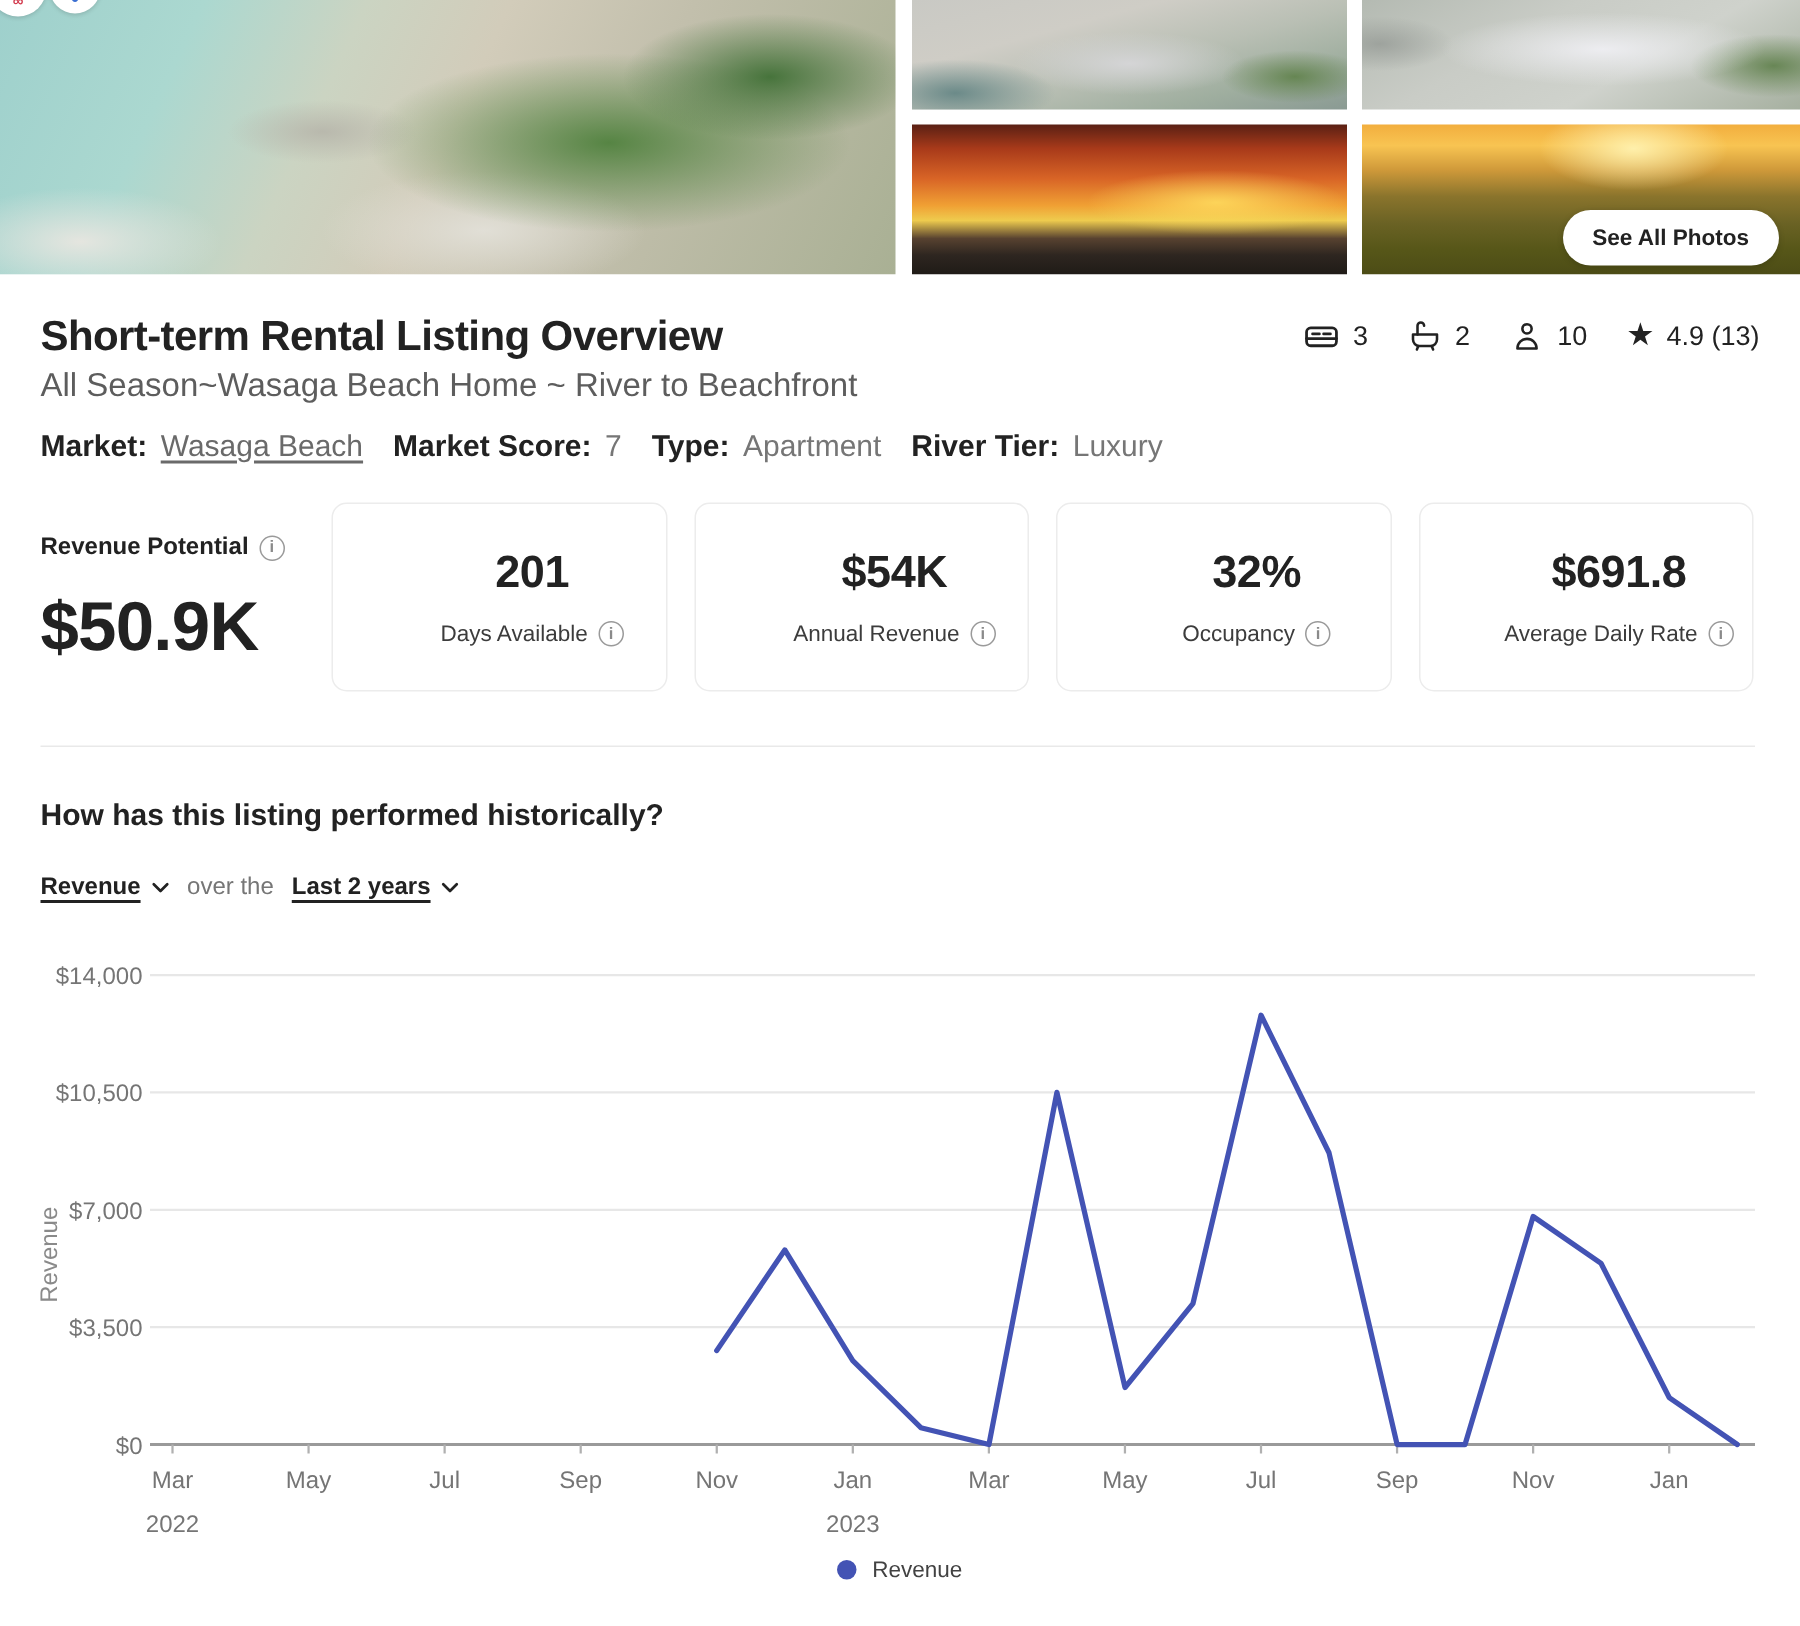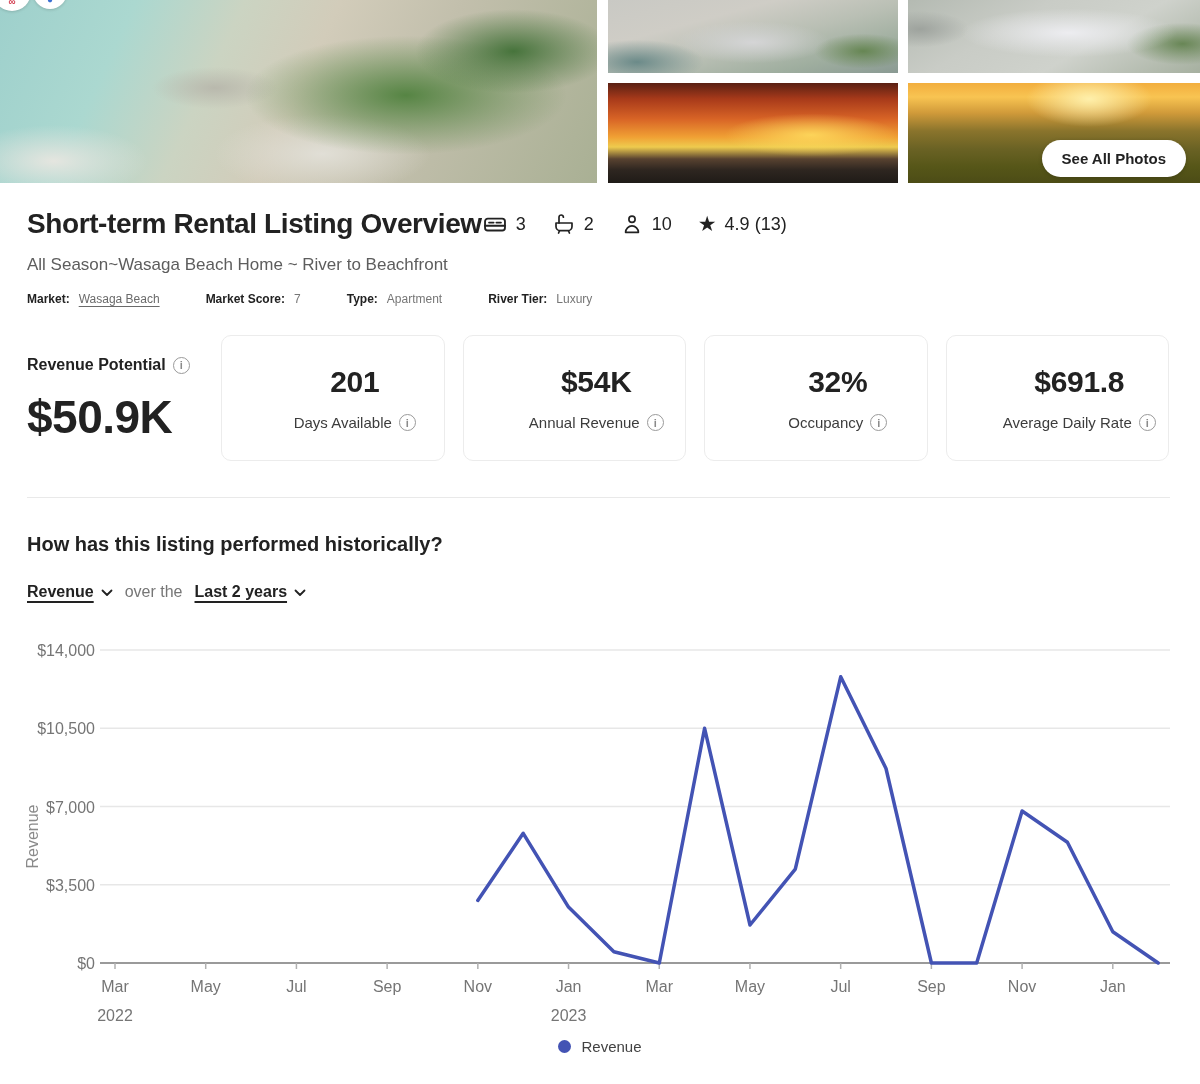--- a/index.html
+++ b/index.html
@@ -49,28 +49,28 @@
   .badge .glyph { position:absolute; bottom:4px; left:50%; transform:translateX(-50%);
     font-size:10px; font-weight:bold; line-height:10px; }
   .badge-1 .glyph { color:#d23b4e; }
   .badge-2 .glyph { color:#3b6fd2; }
   .see-all { position:absolute; right:14px; bottom:6px; background:#fff; color:#222;
     border:none; border-radius:22px; padding:10px 20px; font-size:15px; font-weight:bold;
     font-family:inherit; cursor:pointer; box-shadow:0 1px 4px rgba(0,0,0,.18); }
 
   
   .header { position:absolute; left:27px; top:208px; width:1146px; }
-  .title-row { display:flex; justify-content:flex-start; align-items:center; }
+  .title-row { display:flex; justify-content:space-between; align-items:center; }
   .page-title { font-size:28px; font-weight:bold; letter-spacing:-.4px; color:#222; }
   .quick-stats { display:flex; align-items:center; gap:26px; font-size:18px; color:#222; }
   .stat { display:flex; align-items:center; gap:8px; }
   .stat svg { display:block; }
   .star-glyph { font-size:21px; line-height:20px; }
-  .subtitle { margin-top:15px; font-size:17px; color:#5d5d5d; }
-  .meta-row { margin-top:17px; display:flex; gap:46px; font-size:12px; align-items:flex-start; }
+  .subtitle { margin-top:4px; font-size:22px; color:#5d5d5d; }
+  .meta-row { margin-top:17px; display:flex; gap:20px; font-size:20px; align-items:flex-start; }
   .meta-pair { display:flex; gap:9px; align-items:baseline; }
   .meta-label { font-weight:bold; color:#222; }
   .meta-value { color:#767676; }
   .meta-link { color:#6a6a6a; text-decoration:underline; text-underline-offset:3px; cursor:pointer; }
 
   
   .metrics { position:absolute; left:27px; top:335px; width:1142px; display:flex; }
   .rev-potential { width:194px; padding-top:21px; }
   .rp-label-row { display:flex; align-items:center; gap:7px; font-size:16px; font-weight:bold; }
   .rp-value { margin-top:16px; font-size:46px; font-weight:bold; letter-spacing:-.5px; }

